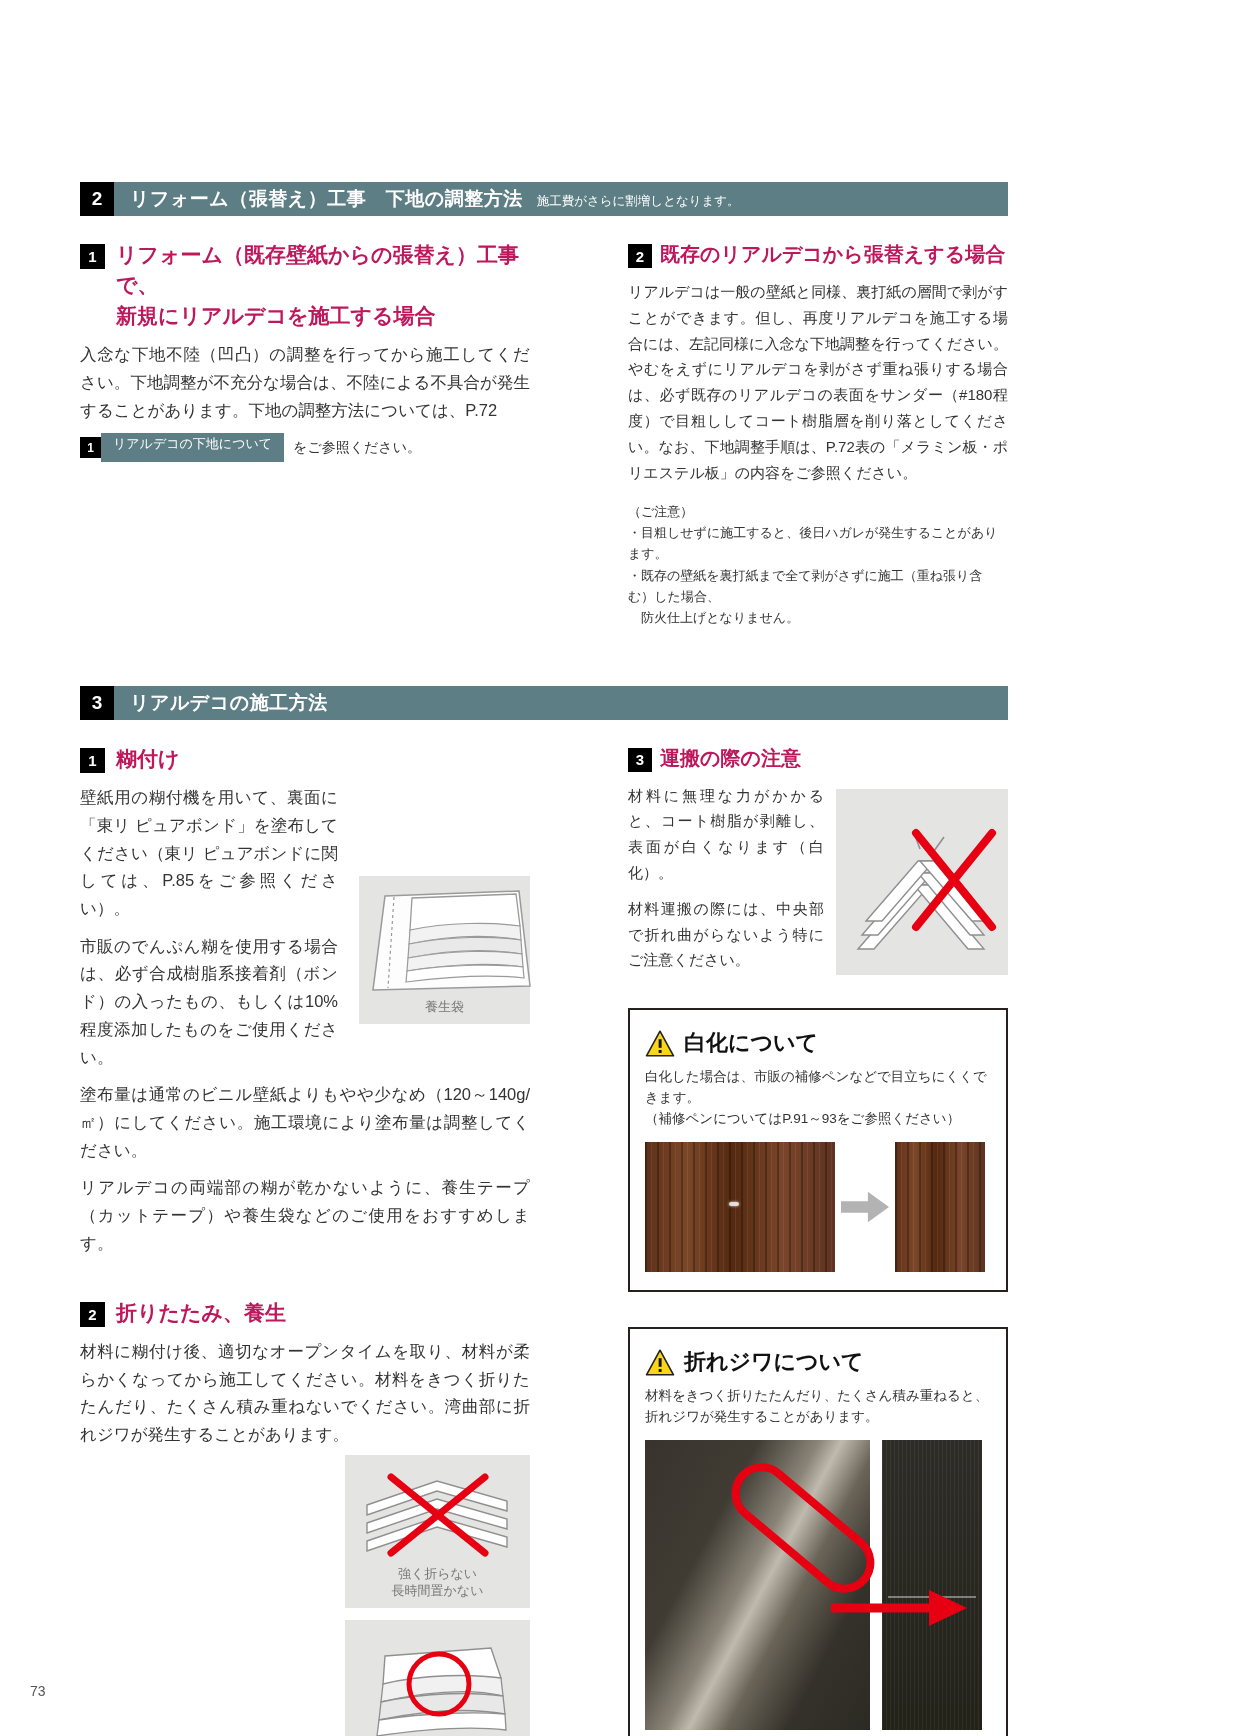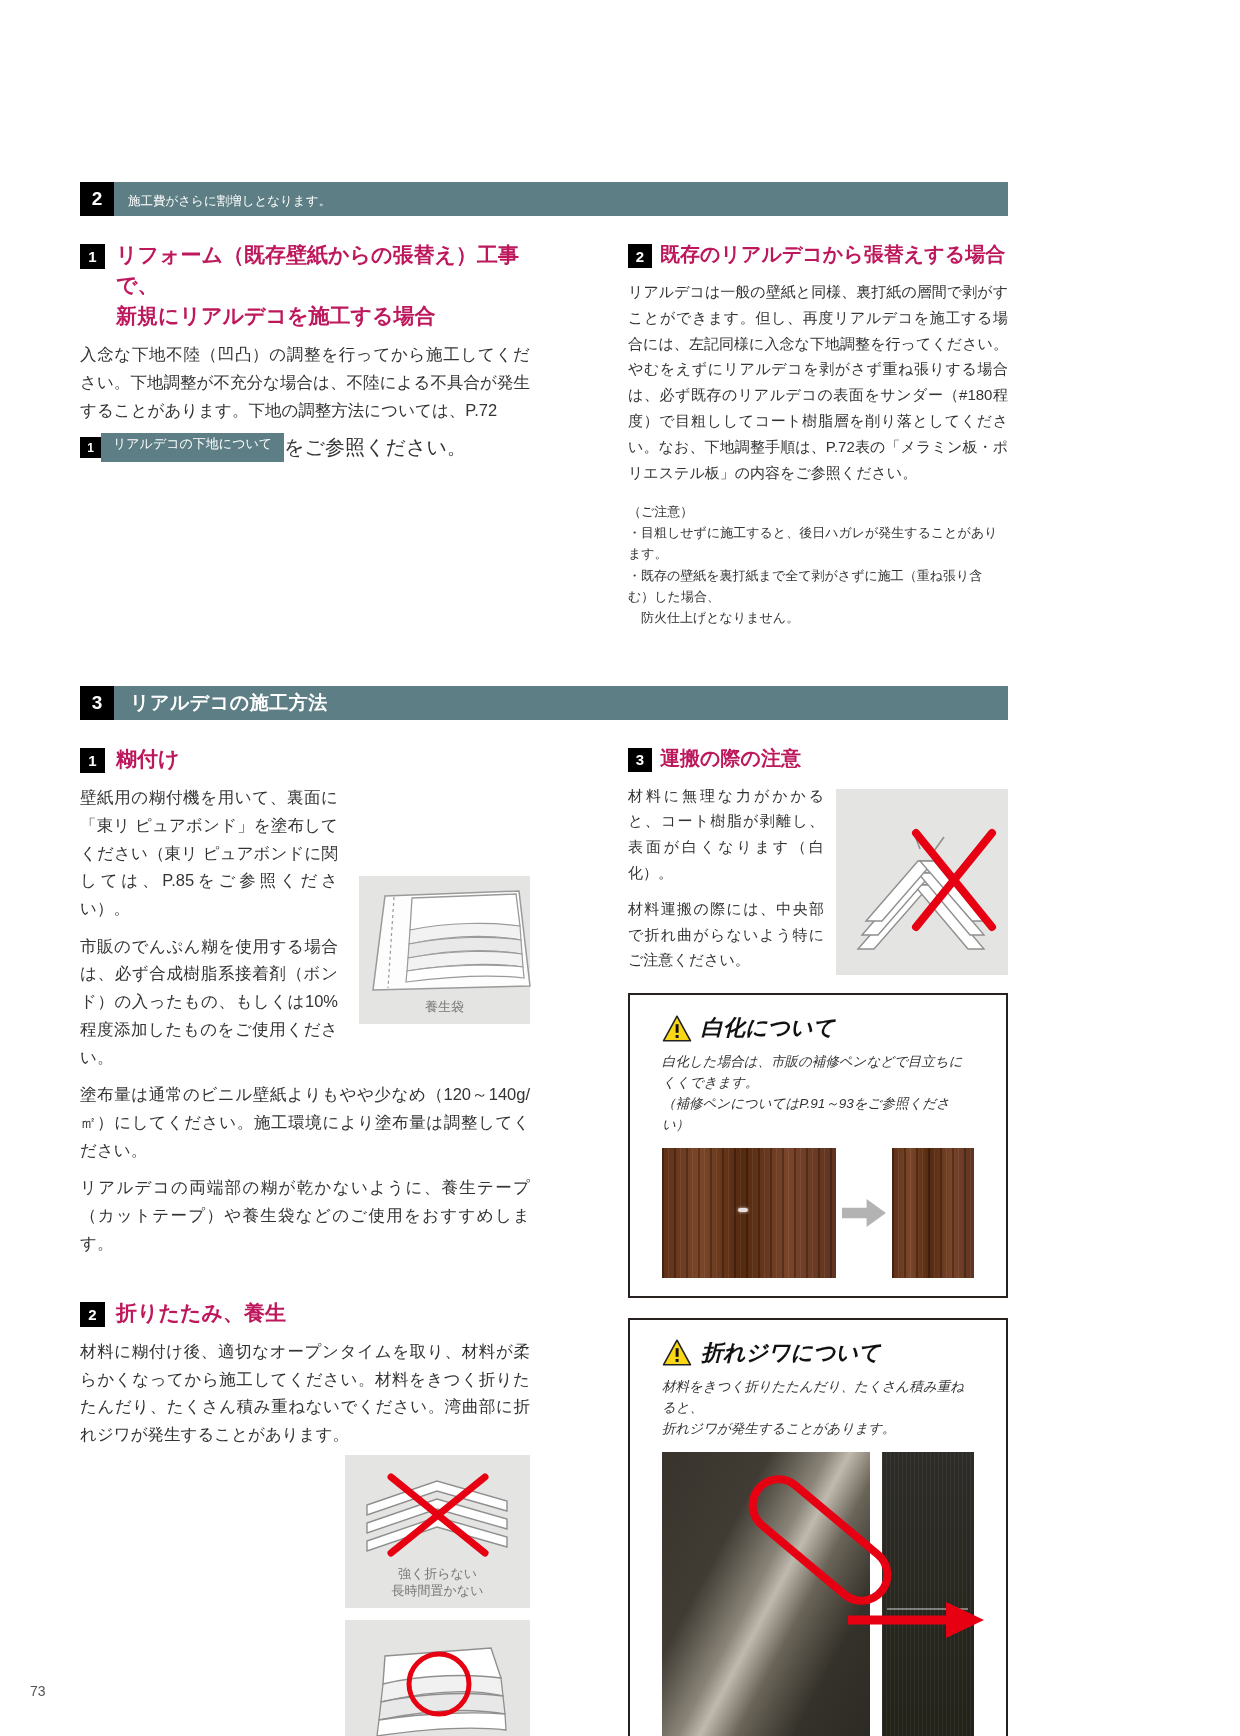--- a/index.html
+++ b/index.html
@@ -34,32 +34,32 @@
   .p-l { font-size:16.5px; line-height:1.68; text-align:justify; margin:10px 0 0 0; }
   .p-r { font-size:15px;   line-height:1.72; text-align:justify; margin:10px 0 0 0; }
   .notes-r { margin-top:16px; font-size:13px; line-height:1.62; }
   .notes-r div { margin:0; }
 
   
   .refrow { display:flex; align-items:center; margin-top:9px; }
   .ref-sq { flex:0 0 21px; height:21px; background:#000; color:#fff; font-size:12px; font-weight:bold;
             display:flex; align-items:center; justify-content:center; }
   .ref-lbl { height:29px; line-height:21px; background:#5d7e84; color:#fff; font-size:13px; padding:0 12px; }
-  .ref-sfx { font-size:20px; margin-left:0; }
+  .ref-sfx { font-size:14px; margin-left:9px; }
 
   
   .gbox { background:#e4e5e3; padding:10px 8px 8px; }
   .gcap { text-align:center; color:#777; font-size:13px; line-height:1.35; margin-top:4px; }
 
   .float-paste { float:right; width:171px; margin:92px 0 12px 21px;font-family:Liberation Serif, serif; }
   .float-fold  { float:right; width:185px; margin:6px 0 10px 14px; }
   .float-carry { float:right; width:172px; margin:6px 0 10px 12px; }
 
   
-  .wbox { clear:both; border:2px solid #26211e; background:#fff; padding:18px 32px 18px; margin-top:20px;font-style:italic; }
+  .wbox { clear:both; border:2px solid #26211e; background:#fff; padding:18px 15px 18px; margin-top:35px; }
   .wtitle { display:flex; align-items:center; font-size:22px; font-weight:bold; color:#111; }
   .wtitle svg { margin-right:9px; }
   .wtext { font-size:13.5px; line-height:1.55; margin-top:9px; }
 
   .wood-row { display:flex; align-items:center; margin-top:12px; }
   .wood {
     height:130px; position:relative;
     background:
       repeating-linear-gradient(90deg, rgba(0,0,0,.28) 0 2px, rgba(0,0,0,0) 2px 6px, rgba(255,255,255,.07) 6px 7px, rgba(0,0,0,0) 7px 12px),
       linear-gradient(90deg,#5e3018,#7c4729 22%,#54290f 46%,#7a452a 72%,#5e3320);
@@ -99,20 +99,21 @@
   svg { display:block; }
 </style>
 </head>
 <body>
 
 <div class="page">
   <div class="content" style="padding-top:182px;">
 
     <div class="band">
       <div class="bnum">2</div>
+      <div class="btitle">リフォーム（張替え）工事　下地の調整方法</div>
       <div class="bnote">施工費がさらに割増しとなります。</div>
     </div>
 
     <div class="cols mt-row2">
       <div class="col-l">
         <div class="sech">
           <div class="sq">1</div>
           <div class="st">
             <div>リフォーム（既存壁紙からの張替え）工事で、</div>
             <div>新規にリアルデコを施工する場合</div>

